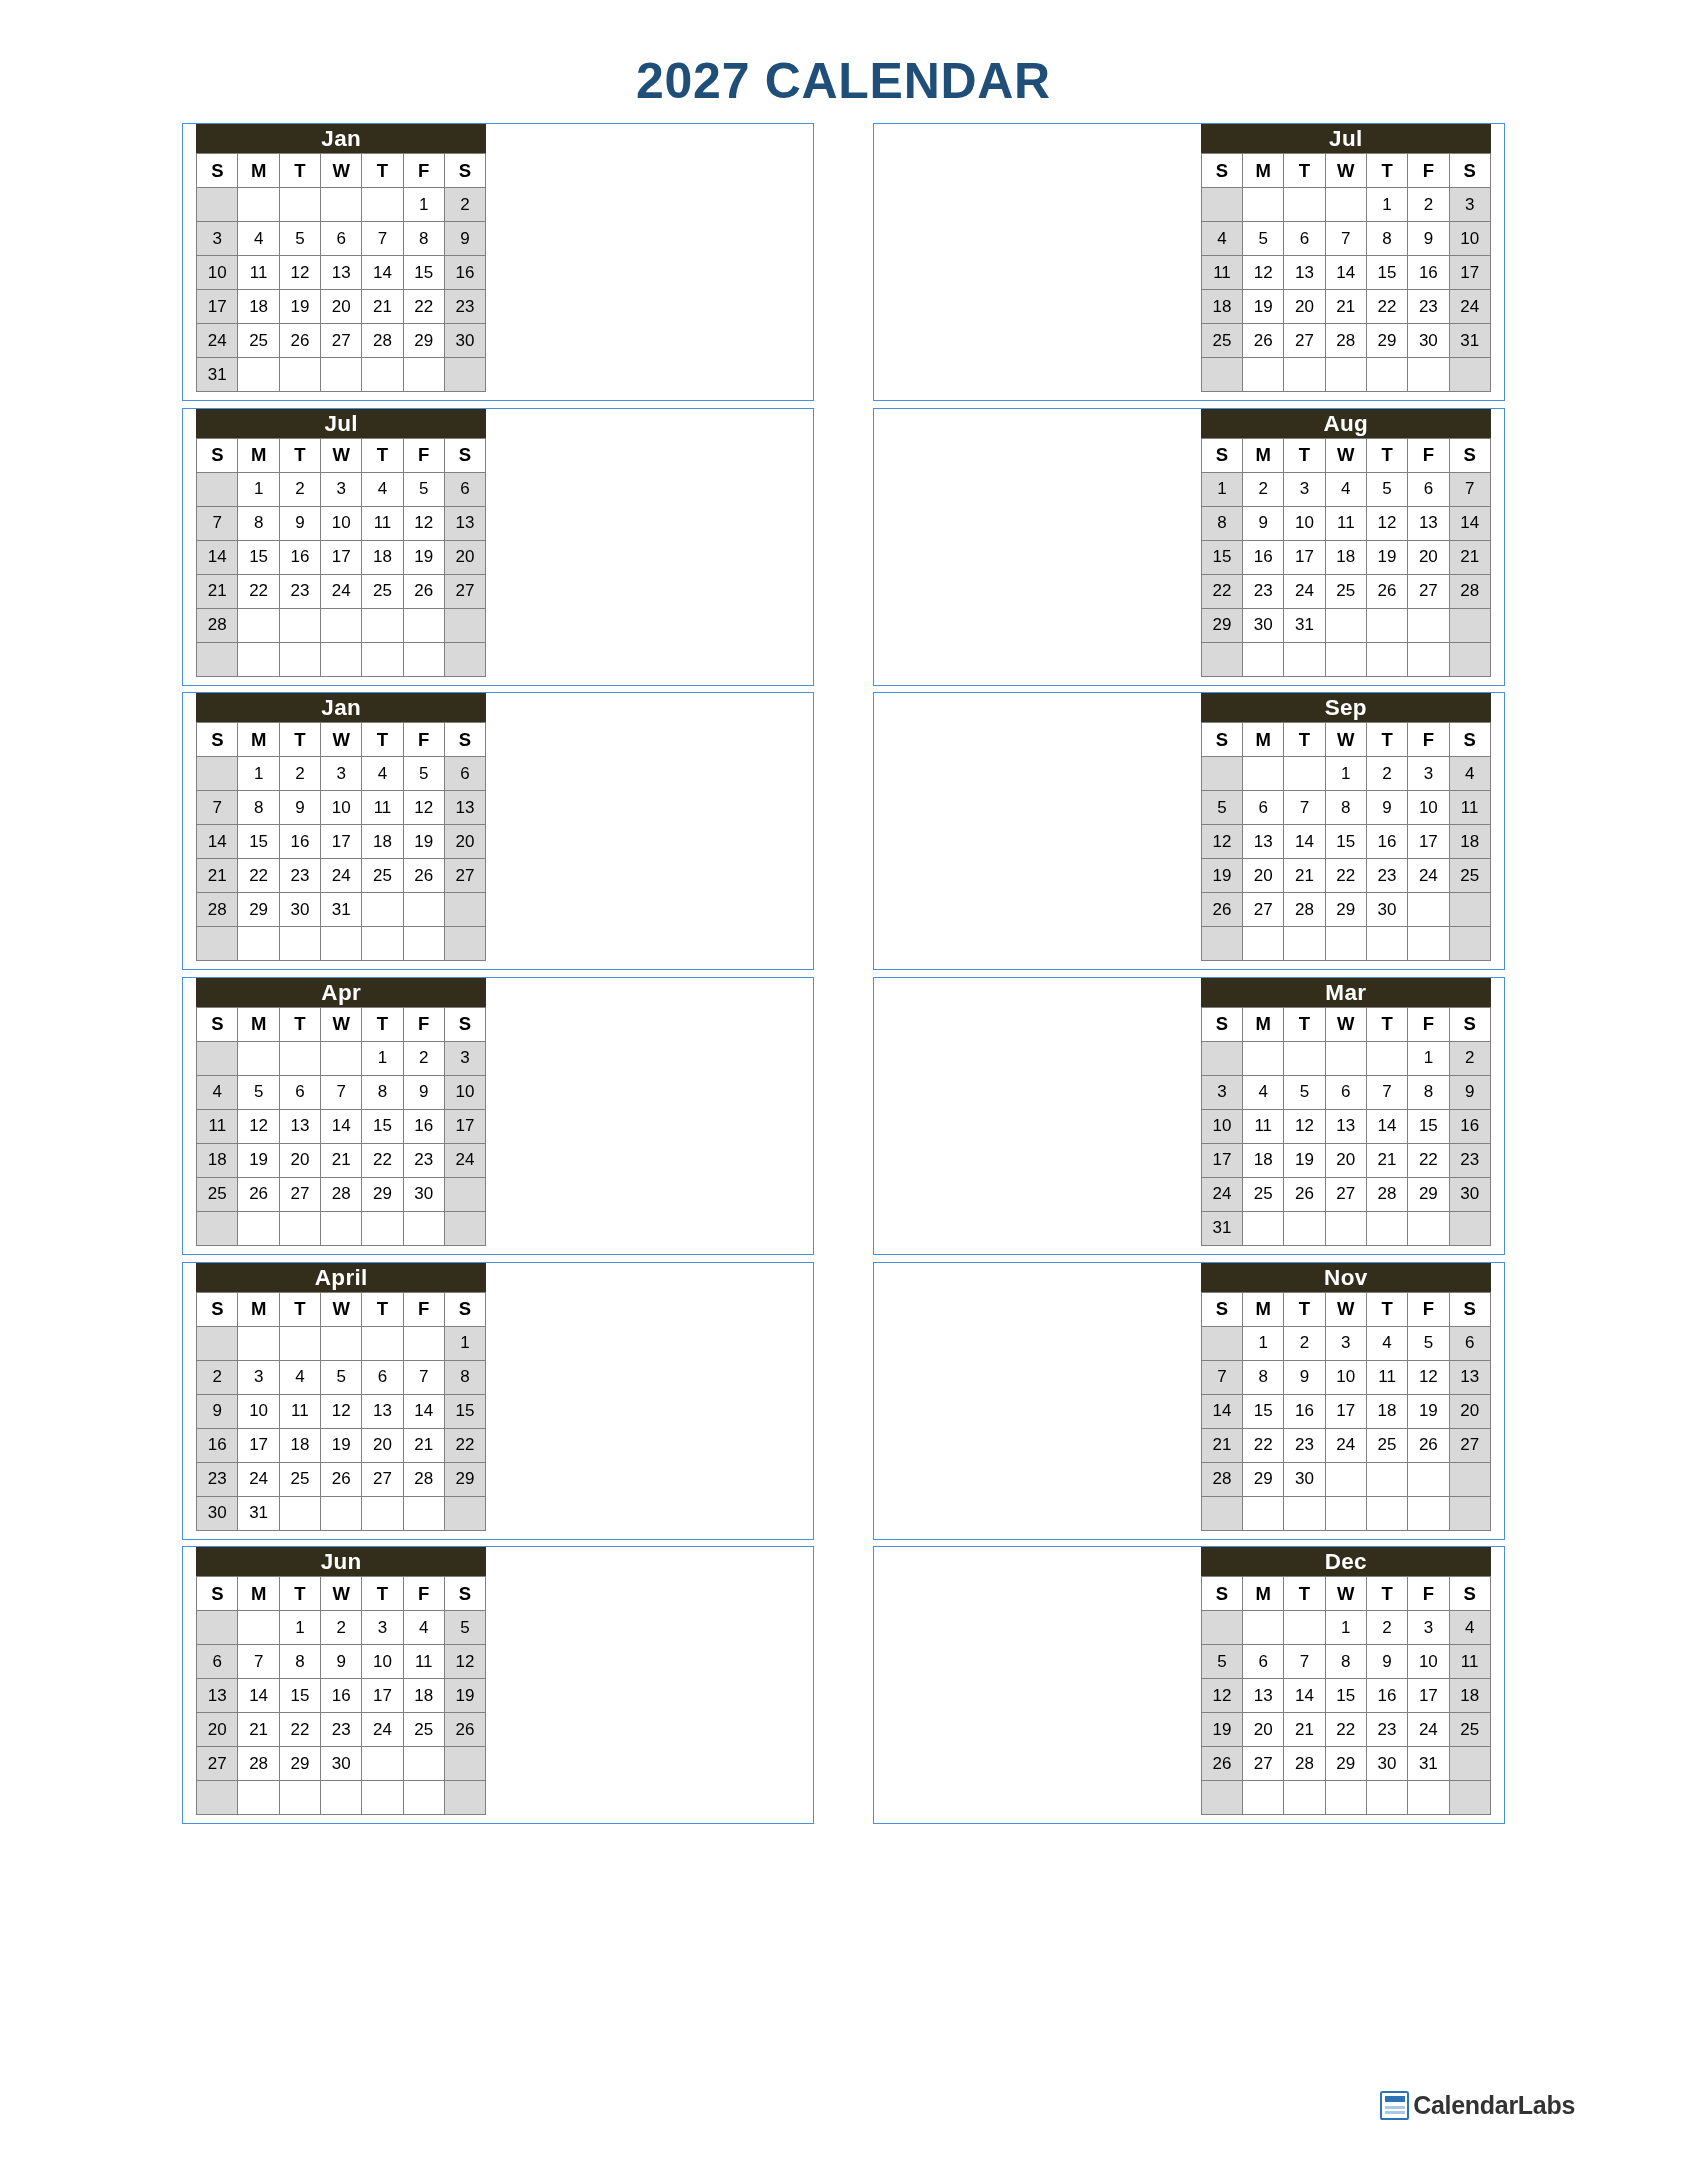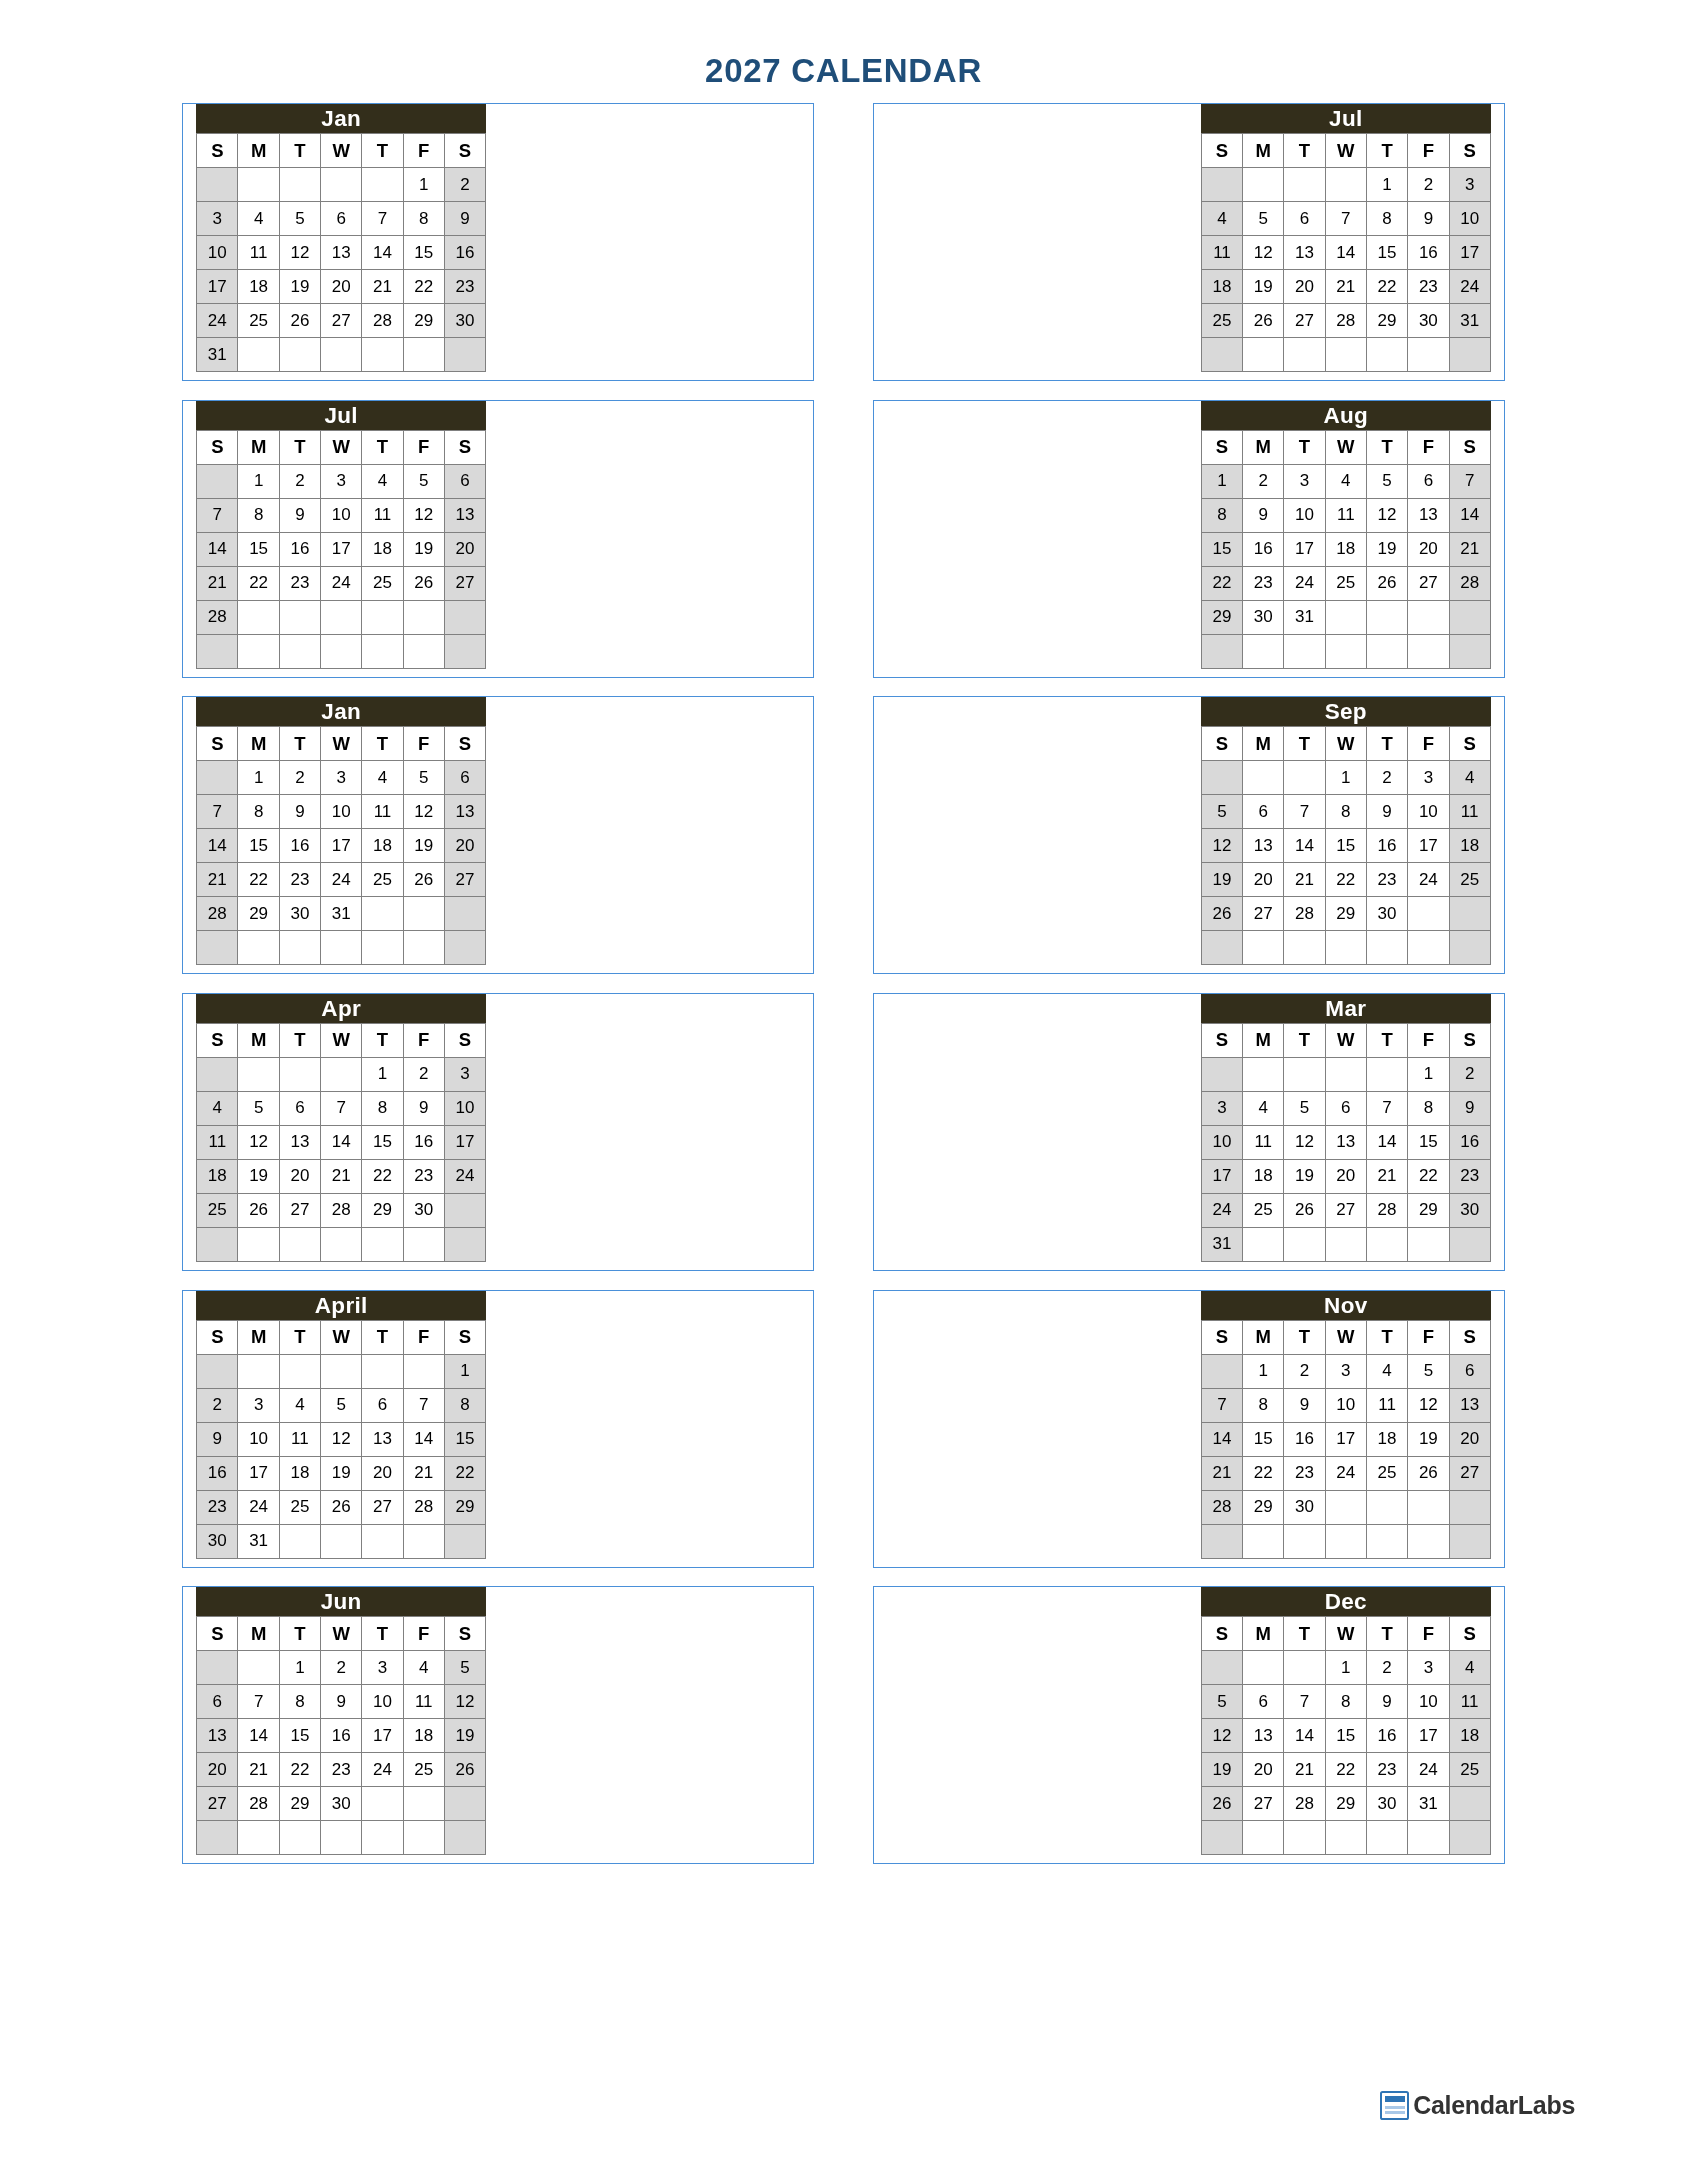--- a/index.html
+++ b/index.html
@@ -11,34 +11,34 @@
   .page {
     width: 1687px;
     height: 2183px;
     position: relative;
     background: #ffffff;
     padding: 0;
   }
   .title {
     text-align: center;
     color: #1F4E79;
-    font-size: 33px;
+    font-size: 50px;
     font-weight: bold;
     letter-spacing: 0.7px;
     padding-top: 52px;
     padding-bottom: 13.2px;
     font-family: "Liberation Sans", sans-serif;
   }
   .grid {
     position: relative;
     margin: 0 auto;
     width: 1323px;
     display: flex;
     flex-direction: column;
-    gap: 12px;
+    gap: 0px;
   }
   .row {
     display: flex;
     flex-direction: row;
     justify-content: space-between;
     margin-bottom: 6.6px;
   }
   .cellbox {
     width: 632px;
     height: 278px;

